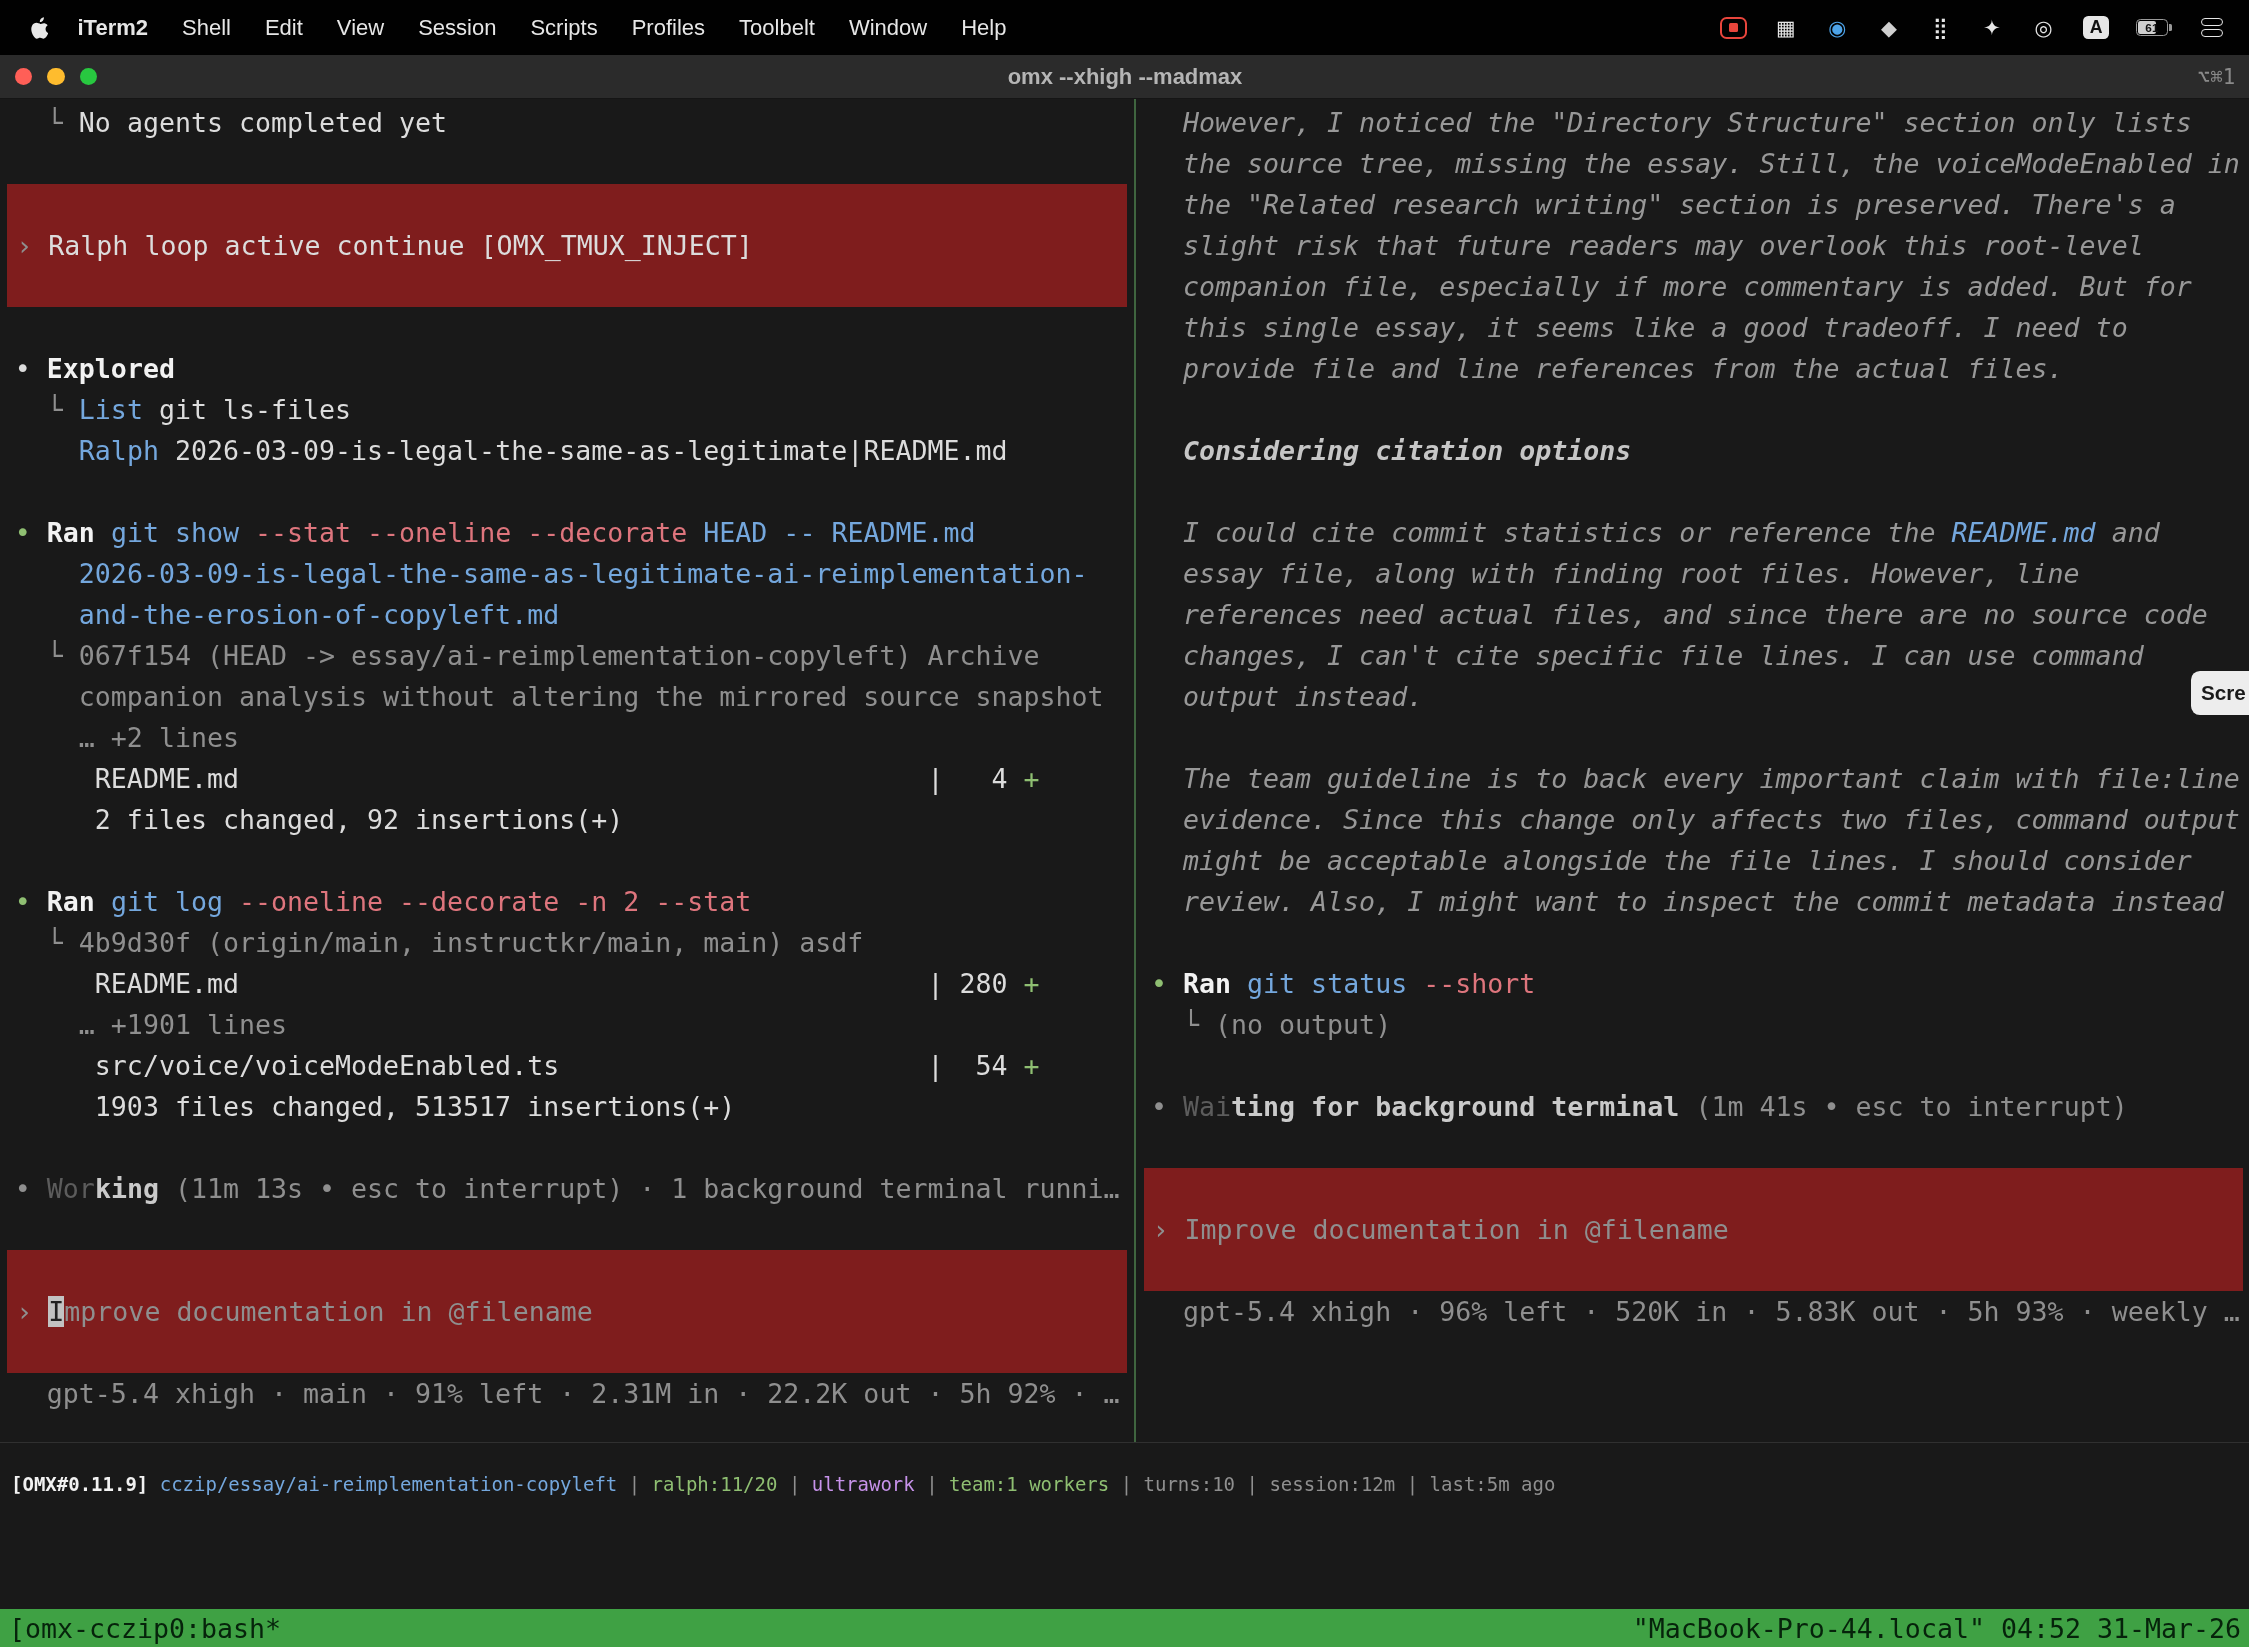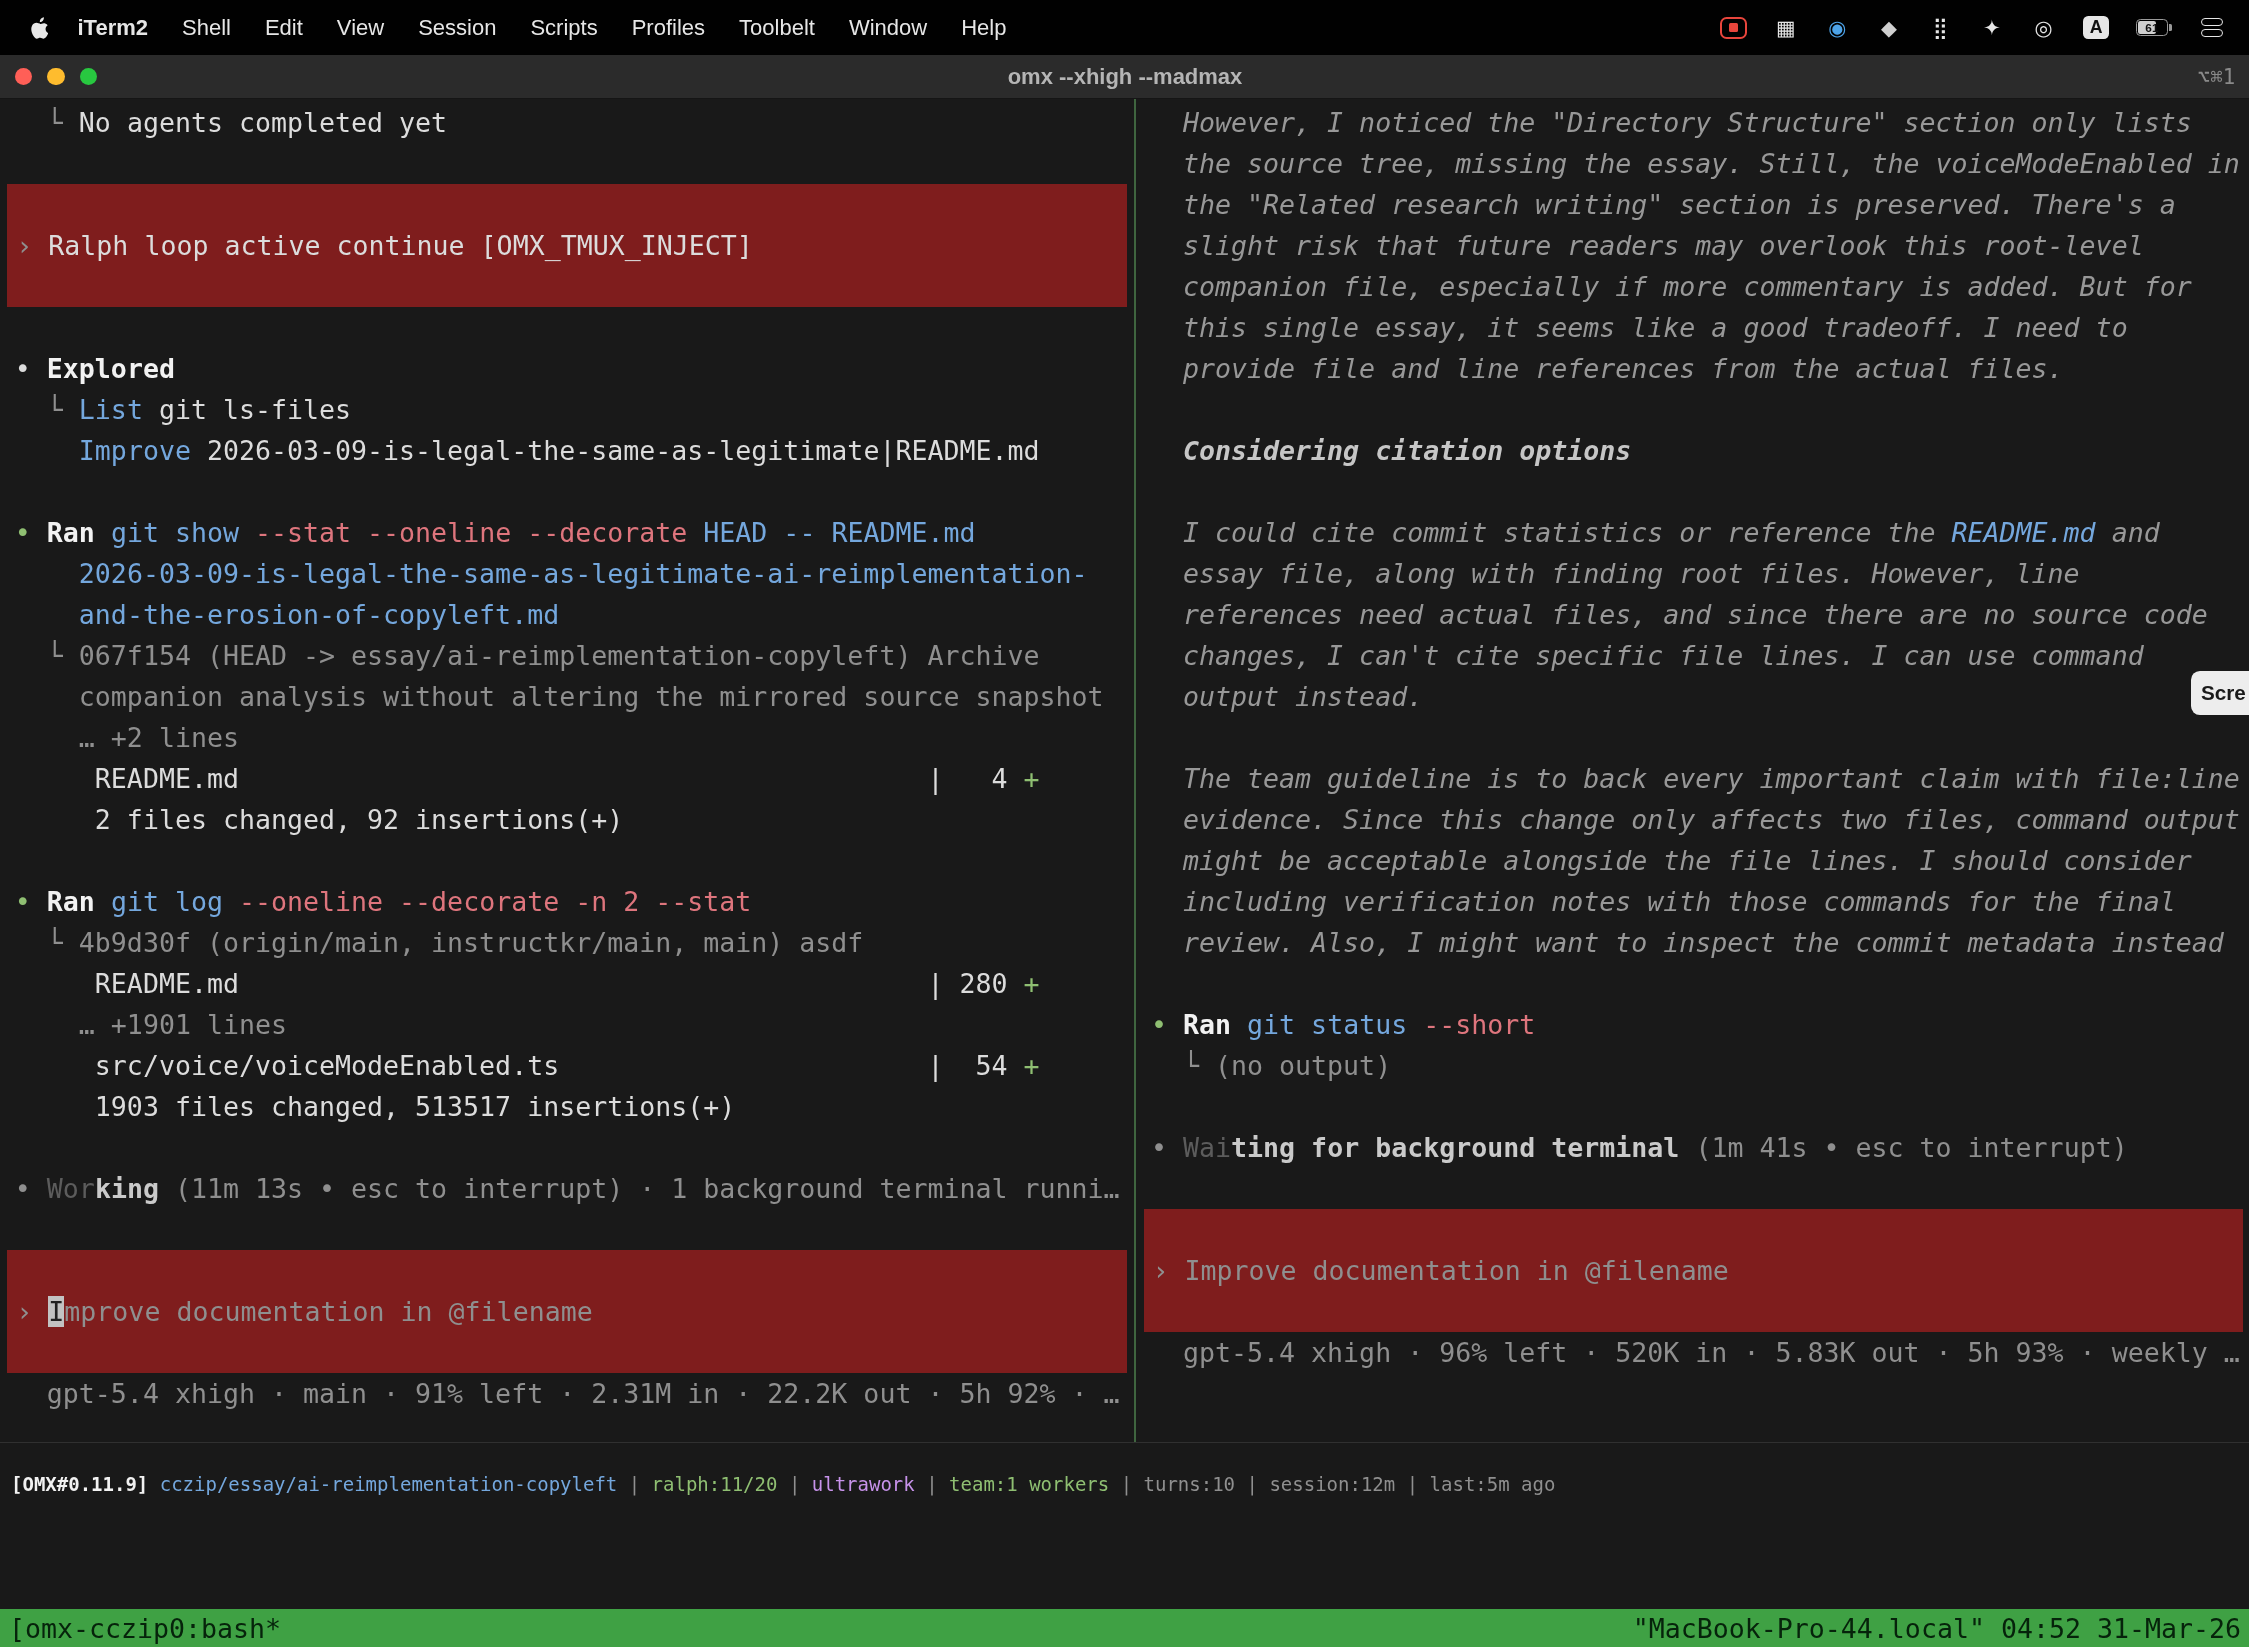--- a/index.html
+++ b/index.html
@@ -132,21 +132,21 @@
 <div class="panes">
   <div class="pane left">
       <div class="tline"><span class="c-dim">  └ </span><span class="c-w">No agents completed yet</span></div>
       <div style="height: 41px;"></div>
       <div class="tbox">
         <div class="tline"><span class="c-dim">› </span><span class="c-w">Ralph loop active continue [OMX_TMUX_INJECT]</span></div>
       </div>
       <div style="height: 41px;"></div>
       <div class="tline"><span class="c-w">• </span><span class="c-b">Explored</span></div>
       <div class="tline"><span class="c-dim">  └ </span><span class="c-blue">List</span><span class="c-w"> git ls-files</span></div>
-      <div class="tline"><span class="c-w">    </span><span class="c-blue">Improve</span><span class="c-w"> 2026-03-09-is-legal-the-same-as-legitimate|README.md</span></div>
+      <div class="tline"><span class="c-w">    </span><span class="c-blue">Ralph</span><span class="c-w"> 2026-03-09-is-legal-the-same-as-legitimate|README.md</span></div>
       <div style="height: 41px;"></div>
       <div class="tline"><span class="c-green">• </span><span class="c-b">Ran</span><span class="c-w"> </span><span class="c-blue">git show</span><span class="c-w"> </span><span class="c-red">--stat --oneline --decorate</span><span class="c-w"> </span><span class="c-blue">HEAD -- README.md</span></div>
       <div class="tline"><span class="c-w">    </span><span class="c-blue">2026-03-09-is-legal-the-same-as-legitimate-ai-reimplementation-</span></div>
       <div class="tline"><span class="c-w">    </span><span class="c-blue">and-the-erosion-of-copyleft.md</span></div>
       <div class="tline"><span class="c-dim">  └ 067f154 (HEAD -&gt; essay/ai-reimplementation-copyleft) Archive</span></div>
       <div class="tline"><span class="c-dim">    companion analysis without altering the mirrored source snapshot</span></div>
       <div class="tline"><span class="c-dim">    … +2 lines</span></div>
       <div class="tline"><span class="c-w">     README.md                                           |   4 </span><span class="c-green">+</span></div>
       <div class="tline"><span class="c-w">     2 files changed, 92 insertions(+)</span></div>
       <div style="height: 41px;"></div>
@@ -178,21 +178,20 @@
       <div style="height: 41px;"></div>
       <div class="tline"><span class="c-it">  I could cite commit statistics or reference the </span><span class="c-blueit">README.md</span><span class="c-it"> and</span></div>
       <div class="tline"><span class="c-it">  essay file, along with finding root files. However, line</span></div>
       <div class="tline"><span class="c-it">  references need actual files, and since there are no source code</span></div>
       <div class="tline"><span class="c-it">  changes, I can't cite specific file lines. I can use command</span></div>
       <div class="tline"><span class="c-it">  output instead.</span></div>
       <div style="height: 41px;"></div>
       <div class="tline"><span class="c-it">  The team guideline is to back every important claim with file:line</span></div>
       <div class="tline"><span class="c-it">  evidence. Since this change only affects two files, command output</span></div>
       <div class="tline"><span class="c-it">  might be acceptable alongside the file lines. I should consider</span></div>
-      <div class="tline"><span class="c-it">  including verification notes with those commands for the final</span></div>
       <div class="tline"><span class="c-it">  review. Also, I might want to inspect the commit metadata instead</span></div>
       <div style="height: 41px;"></div>
       <div class="tline"><span class="c-green">• </span><span class="c-b">Ran</span><span class="c-w"> </span><span class="c-blue">git status</span><span class="c-w"> </span><span class="c-red">--short</span></div>
       <div class="tline"><span class="c-dim">  └ (no output)</span></div>
       <div style="height: 41px;"></div>
       <div class="tline"><span class="c-dim">• </span><span class="c-dim2">Wai</span><span class="c-bw2">ting for background terminal</span><span class="c-dim"> (1m 41s • esc to interrupt)</span></div>
       <div style="height: 41px;"></div>
       <div class="tbox">
         <div class="tline"><span class="c-dim">› </span><span class="c-dim">Improve documentation in @filename</span></div>
       </div>

